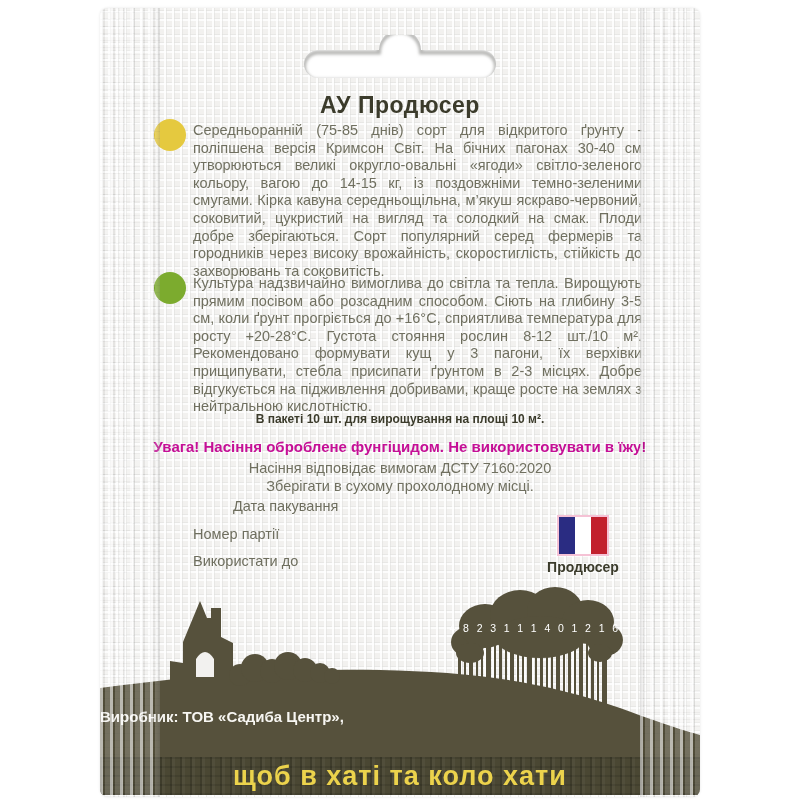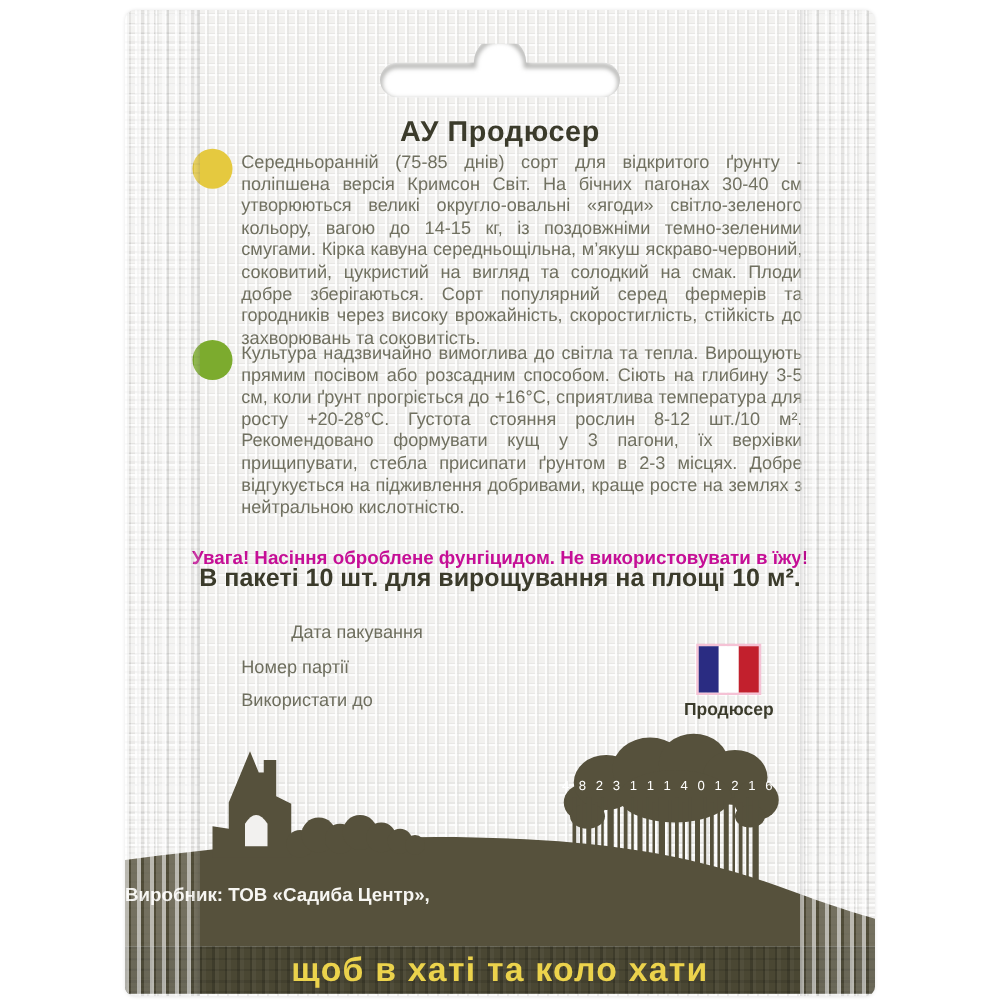--- a/index.html
+++ b/index.html
@@ -31,21 +31,21 @@
   .dot.yellow{left:54px;top:111px;background:#e5c93f;}
   .dot.green{left:54px;top:264px;background:#7cab2e;}
   .para{
     position:absolute;left:93px;width:449px;text-align:justify;
     font-size:14.5px;line-height:17.6px;color:#707060;z-index:10;
   }
   .para.p1{top:114px;}
   .para.p2{top:267px;}
   .packinfo{
     position:absolute;left:0;top:404px;width:100%;text-align:center;
-    font-size:20px;font-weight:bold;color:#3b3b2b;z-index:10;margin-top:40px;
+    font-size:12px;font-weight:bold;color:#3b3b2b;z-index:10;
   }
   .warning{
     position:absolute;left:0;top:430px;width:100%;text-align:center;
     font-size:15px;font-weight:bold;color:#c50f96;z-index:10;
   }
   .stdline{position:absolute;left:0;width:100%;text-align:center;font-size:14.5px;color:#707060;z-index:10;}
   .std1{top:452px;} .std2{top:470px;}
   .field{position:absolute;left:93px;font-size:14.5px;color:#6e6e5e;z-index:10;}
   .f1{top:490px;margin-left:40px;} .f2{top:518px;} .f3{top:545px;}
   .supplier{
@@ -97,20 +97,22 @@
   <div class="title">АУ Продюсер</div>
 
   <div class="dot yellow"></div>
   <div class="para p1">Середньоранній (75-85 днів) сорт для відкритого ґрунту - поліпшена версія Кримсон Світ. На бічних пагонах 30-40 см утворюються великі округло-овальні «ягоди» світло-зеленого кольору, вагою до 14-15 кг, із поздовжніми темно-зеленими смугами. Кірка кавуна середньощільна, м’якуш яскраво-червоний, соковитий, цукристий на вигляд та солодкий на смак. Плоди добре зберігаються. Сорт популярний серед фермерів та городників через високу врожайність, скоростиглість, стійкість до захворювань та соковитість.</div>
 
   <div class="dot green"></div>
   <div class="para p2">Культура надзвичайно вимоглива до світла та тепла. Вирощують прямим посівом або розсадним способом. Сіють на глибину 3-5 см, коли ґрунт прогріється до +16°С, сприятлива температура для росту +20-28°С. Густота стояння рослин 8-12 шт./10 м². Рекомендовано формувати кущ у 3 пагони, їх верхівки прищипувати, стебла присипати ґрунтом в 2-3 місцях. Добре відгукується на підживлення добривами, краще росте на землях з нейтральною кислотністю.</div>
 
   <div class="packinfo">В пакеті 10 шт. для вирощування на площі 10 м².</div>
   <div class="warning">Увага! Насіння оброблене фунгіцидом. Не використовувати в їжу!</div>
+  <div class="stdline std1">Насіння відповідає вимогам ДСТУ 7160:2020</div>
+  <div class="stdline std2">Зберігати в сухому прохолодному місці.</div>
 
   <div class="field f1">Дата пакування</div>
   <div class="field f2">Номер партії</div>
   <div class="field f3">Використати до</div>
 
   <div class="flag">
     <div class="b"></div>
       <div class="w"></div>
       <div class="r"></div>
   </div>

